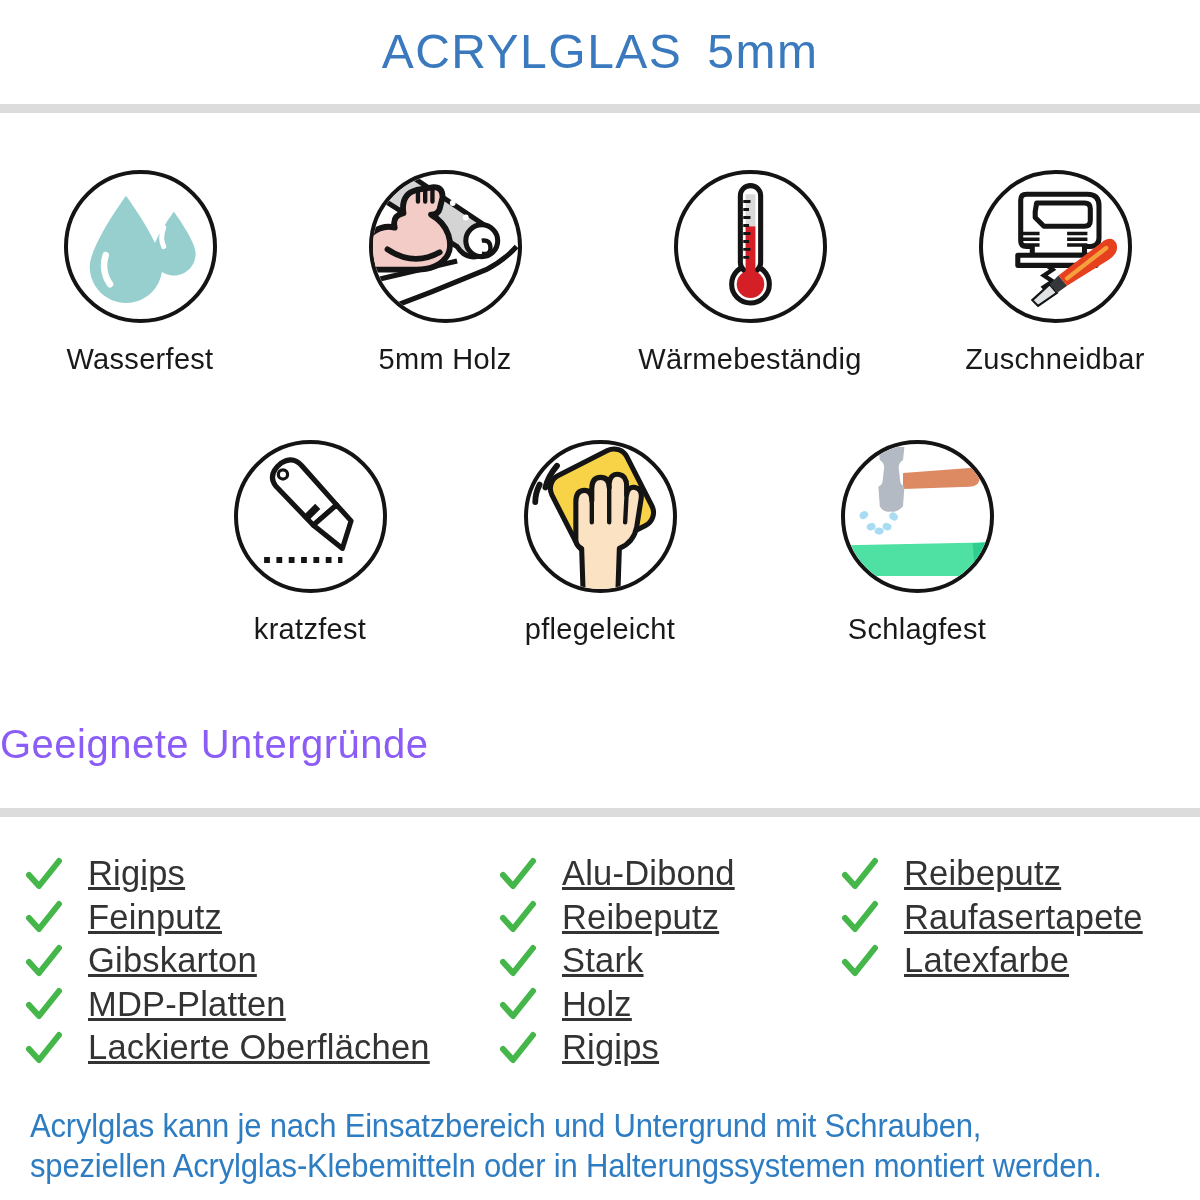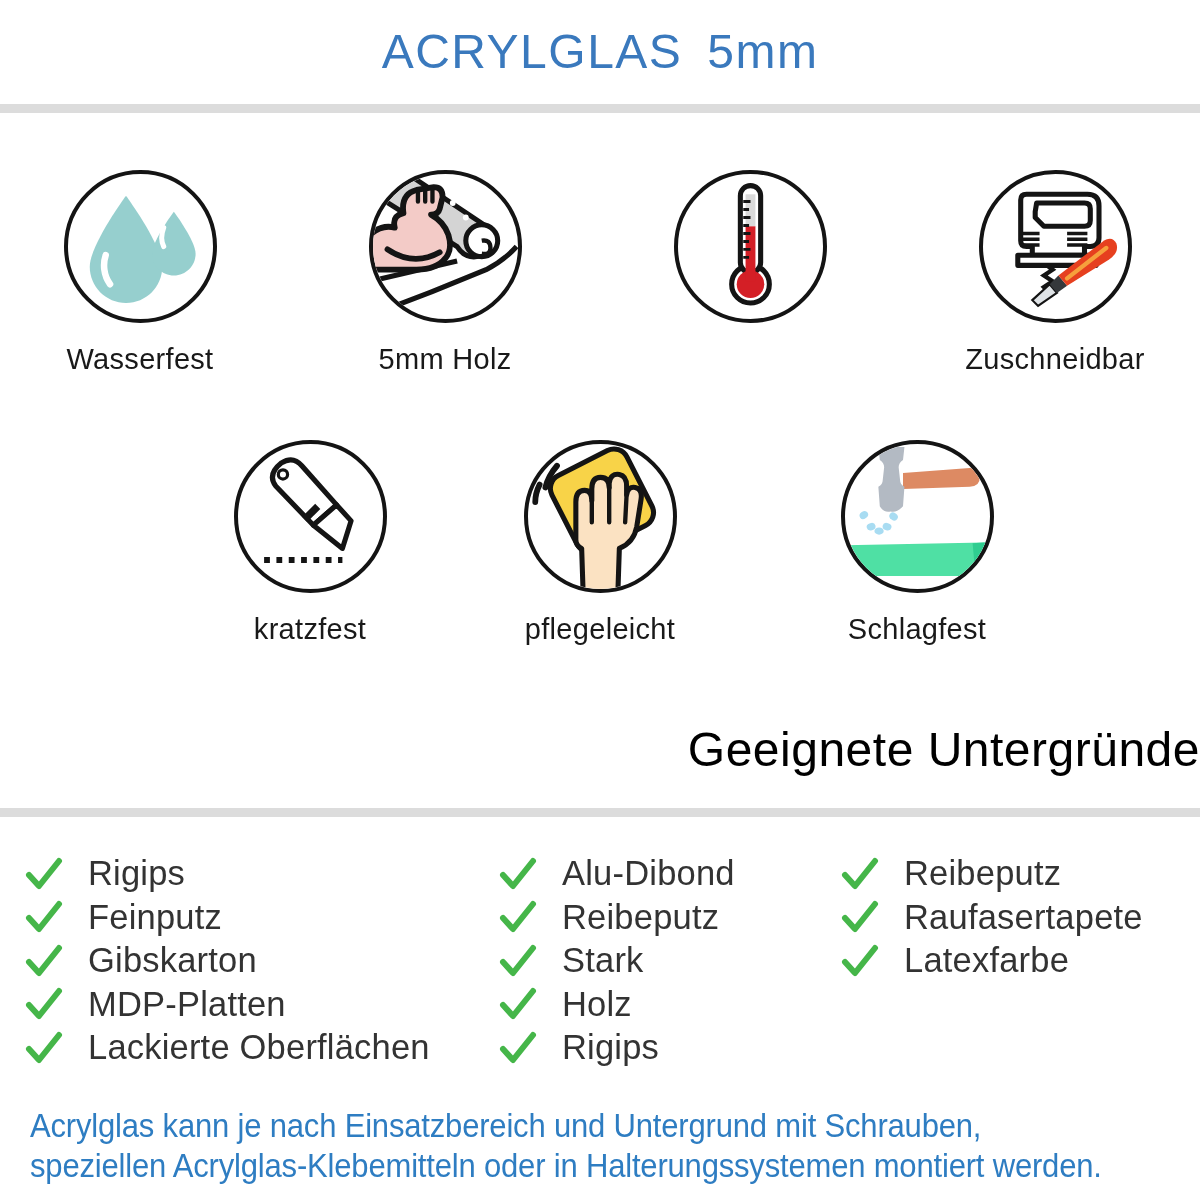--- a/index.html
+++ b/index.html
@@ -17,30 +17,30 @@
   .feature{position:absolute;width:300px;transform:translateX(-50%);text-align:center;}
   .feature.r1{top:170px;}
   .feature.r2{top:440px;}
   .icon-circle{
     box-sizing:border-box;width:153px;height:153px;margin:0 auto;background:#fff;
     border:4.5px solid #141414;border-radius:50%;overflow:hidden;
   }
   .icon-circle svg{width:100%;height:100%;display:block;}
   .flabel{margin-top:20px;font-size:29px;letter-spacing:.3px;color:#191919;}
   .subheading{
-    position:absolute;top:722px;left:0;width:100%;margin:0;text-align:right;
-    font-size:48px;font-weight:500;letter-spacing:.5px;color:#000000;
+    position:absolute;top:722px;left:0;width:100%;margin:0;text-align:left;
+    font-size:40px;font-weight:500;letter-spacing:.5px;color:#8b5cf6;
   }
   .scol{position:absolute;top:852px;}
   .scol.c1{left:24px;}
   .scol.c2{left:498px;}
   .scol.c3{left:840px;}
   .sitem{display:flex;align-items:center;height:43.5px;}
   .check{width:40px;height:40px;flex:0 0 40px;margin-right:24px;}
-  .slabel{font-size:34.5px;color:#333333;letter-spacing:.2px;white-space:nowrap;}
+  .slabel{font-size:34.5px;color:#333333;letter-spacing:.2px;white-space:nowrap;text-decoration:underline;}
   .footer{
     position:absolute;top:1106px;left:30px;width:1240px;margin:0;
     font-size:33px;line-height:40px;color:#2e7dc2;letter-spacing:-.2px;
     transform:scaleX(.94);transform-origin:left top;
   }
 </style>
 </head>
 <body>
 
 <div class="canvas">
@@ -83,20 +83,21 @@
     <div class="icon-circle">
       <svg viewBox="0 0 100 100">
         <circle cx="50" cy="76" r="13" fill="#fff" stroke="#141414" stroke-width="3.5"></circle>
         <rect x="43" y="8" width="14" height="60" rx="7" fill="#fff" stroke="#141414" stroke-width="3.5"></rect>
         <circle cx="50" cy="76" r="9.5" fill="#d41f26"></circle>
         <rect x="46.6" y="36" width="6.8" height="38" fill="#d41f26"></rect>
         <rect x="46.6" y="14" width="6.8" height="22" fill="#d9d9d9"></rect>
         <path d="M45 19 h5 M45 24.5 h4 M45 30 h5 M45 35.5 h4 M45 41 h5 M45 46.5 h4 M45 52 h5 M45 57.5 h4" stroke="#141414" stroke-width="2"></path>
       </svg>
     </div>
+    <div class="flabel">Wärmebeständig</div>
   </div>
 
   <div class="feature r1" style="left:1055px">
     <div class="icon-circle">
       <svg viewBox="0 0 100 100">
         <g fill="#fff" stroke="#141414" stroke-width="3.5" stroke-linejoin="round">
           <path d="M30 14 L72 14 Q80 14 80 22 L80 44 Q80 50 74 50 L70 50 L70 56 L34 56 L34 50 L30 50 Q26 50 26 46 L26 18 Q26 14 30 14 Z"></path>
           <path d="M37 20 L70 20 Q74 20 74 24 L74 32 Q74 36 70 36 L42 36 L36 30 L36 26 Z"></path>
           <rect x="24" y="56" width="54" height="7"></rect>
         </g>

